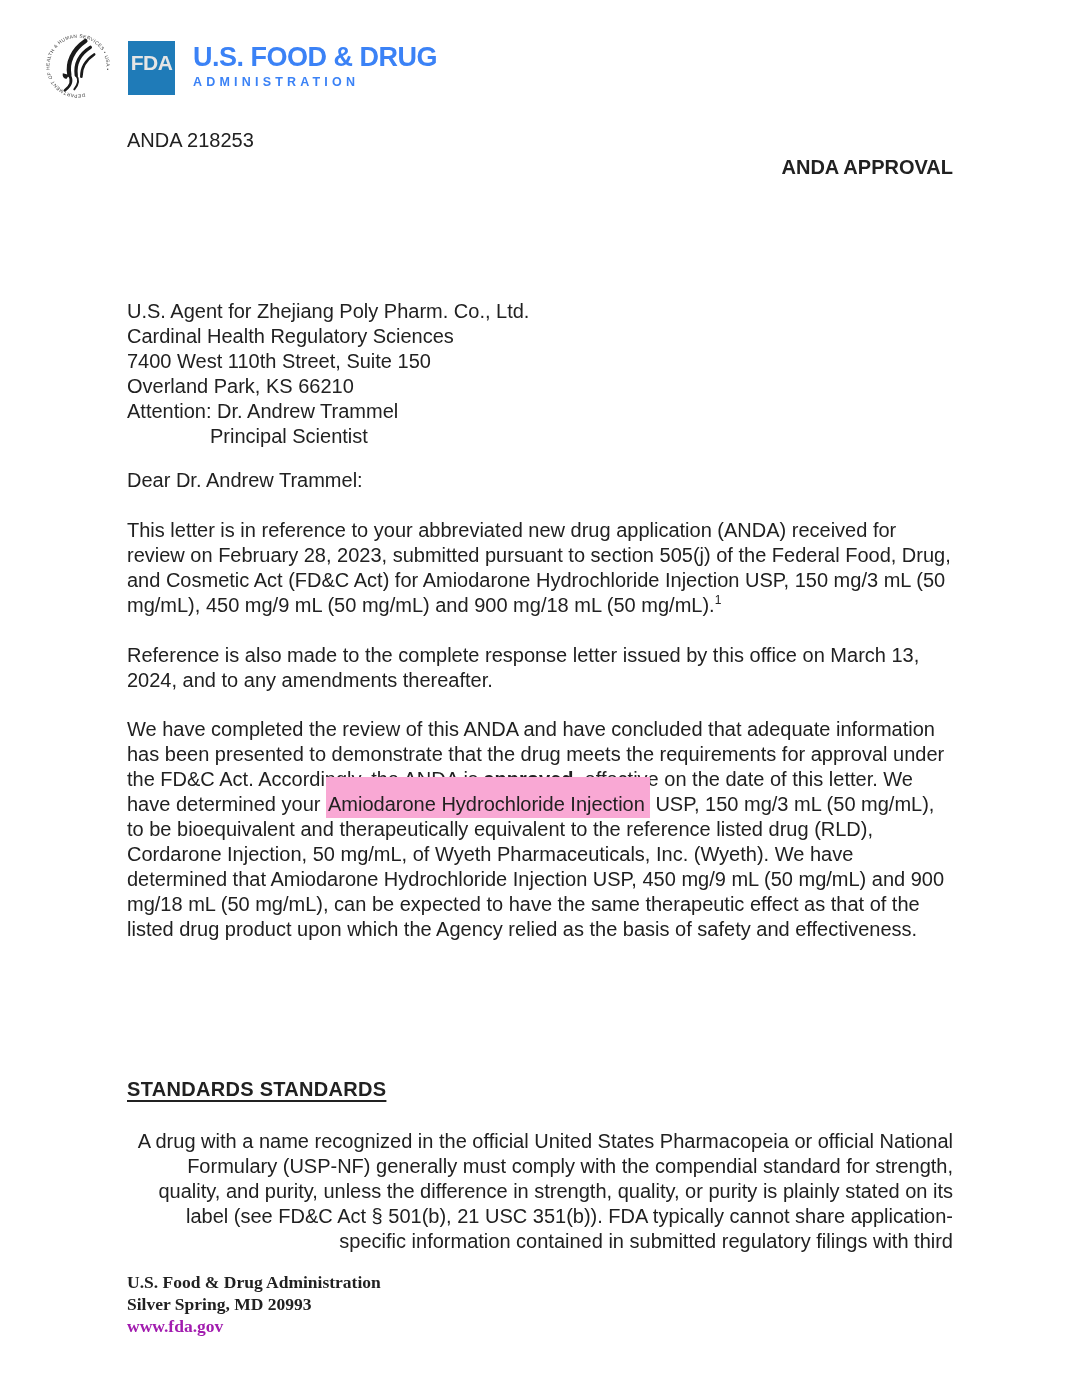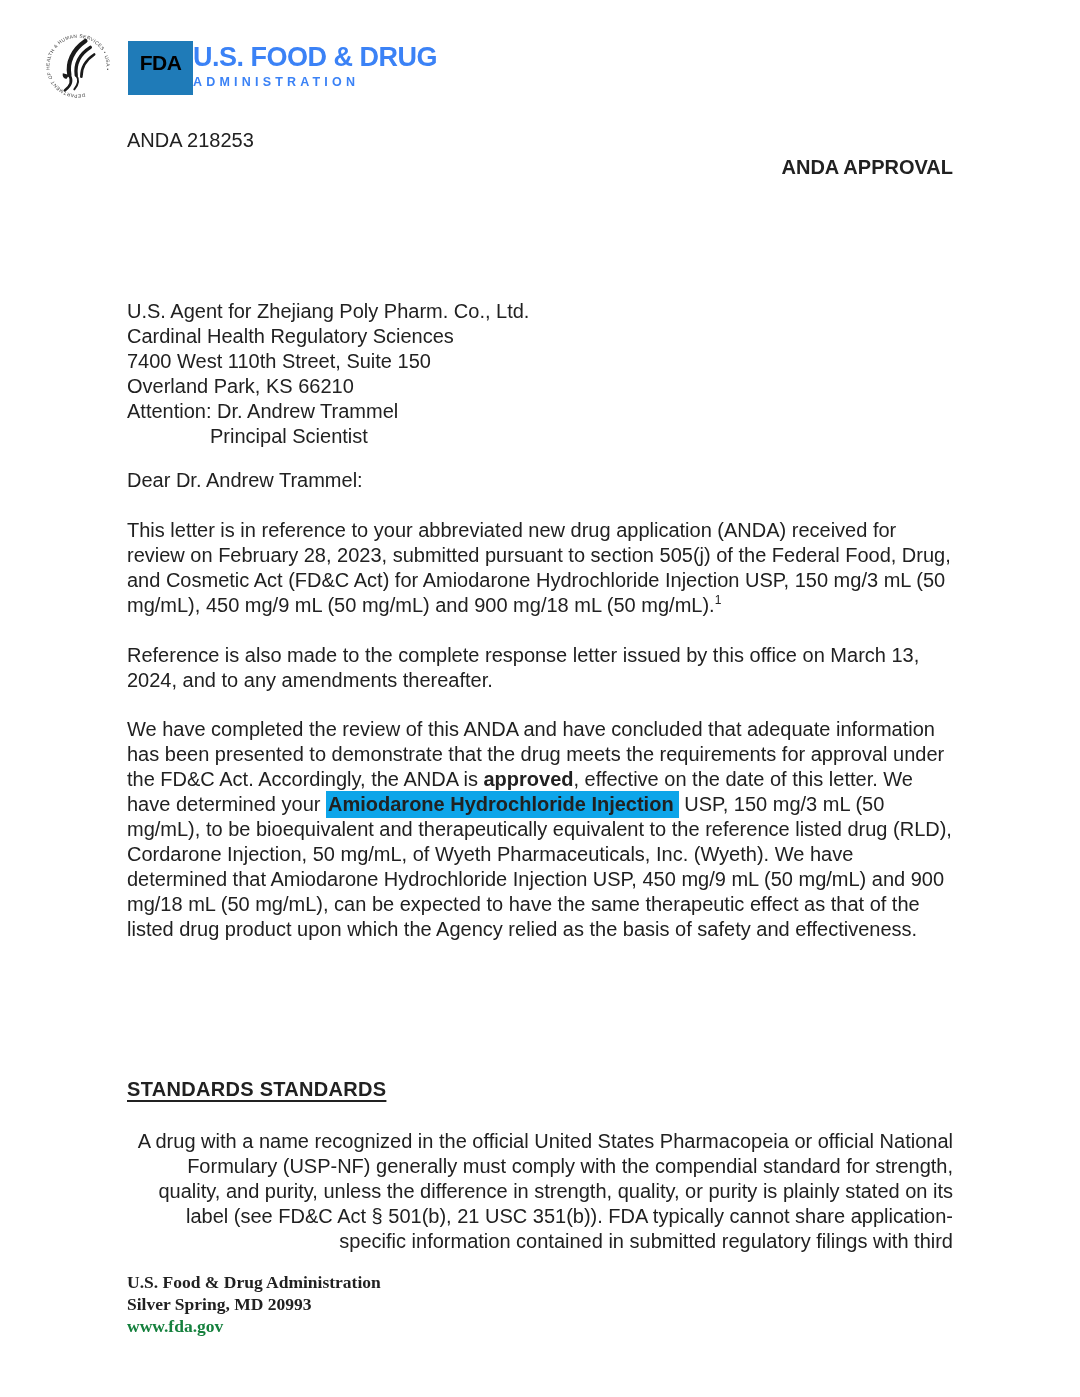--- a/index.html
+++ b/index.html
@@ -37,34 +37,34 @@
     text-underline-offset: 4px;
   }
   #p5 { top: 1129px; text-align: right; }
   #footer {
     top: 1271px;
     font-family: "Liberation Serif", "DejaVu Serif", serif;
     font-weight: bold;
     font-size: 17.5px;
     line-height: 22px;
   }
-  #footer .site { color: #15803d; cursor: pointer; }
+  #footer .site { color: #a21caf; cursor: pointer; }
 
-  mark.hl { background: #0ea5e9; color: inherit; padding: 2px 5px 3px 2px; font-weight: bold; }
+  mark.hl { background: #f9a8d4; color: inherit; padding: 16px 5px 3px 2px; }
   strong { font-weight: bold; }
   sup.fn { font-size: 12px; line-height: 0; vertical-align: super; }
 
   
   .logo-row { position: absolute; left: 45px; top: 28px; height: 80px; width: 420px; }
   .hhs-seal { position: absolute; left: 0; top: 3px; width: 66px; height: 70px; transform: rotate(-14deg); }
   .fda-square {
     position: absolute; left: 83px; top: 13px;
-    width: 65px; height: 54px;
+    width: 47px; height: 54px;
     background: #1f7bb8;
-    color: #000000;
+    color: #e5e5e5;
     font-weight: bold; font-size: 21px; letter-spacing: -0.5px;
     display: flex; justify-content: center; align-items: flex-start;
     padding-top: 10px; box-sizing: border-box;
   }
   .fda-wordmark { position: absolute; left: 148px; top: 16px; color: #3b82f6; }
   .fda-title {
     font-size: 27px; font-weight: bold; letter-spacing: -0.5px;
     line-height: 27px; white-space: nowrap;
   }
   .fda-subtitle {

